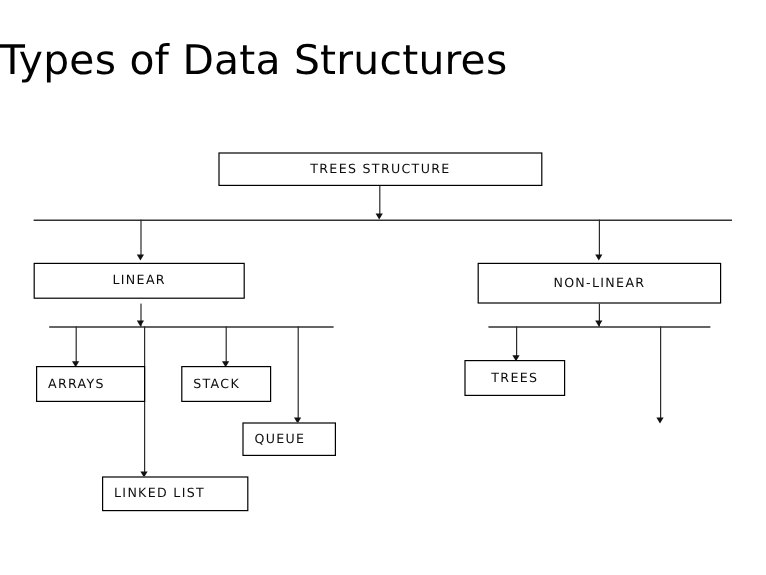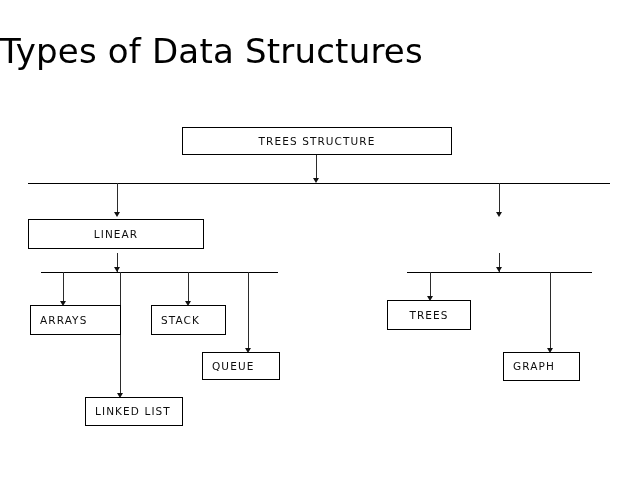--- a/index.html
+++ b/index.html
@@ -94,20 +94,23 @@
   <div class="connector v-line" style="left:117px; top:183px; height:31px;"></div>
   <div class="arrow-head" style="left:114px; top:212px;"></div>
 
   <div class="connector v-line" style="left:499px; top:183px; height:31px;"></div>
   <div class="arrow-head" style="left:496px; top:212px;"></div>
 
   <div class="node-box center" style="left:28px; top:219px; width:176px; height:30px;">
     <span class="node-label">LINEAR</span>
   </div>
 
+  <div class="node-box center" style="left:398px; top:219px; width:203px; height:34px;">
+    <span class="node-label">NON-LINEAR</span>
+  </div>
 
   <div class="connector v-line" style="left:117px; top:253px; height:19px;"></div>
   <div class="arrow-head" style="left:114px; top:267px;"></div>
 
   <div class="connector h-line" style="left:41px; top:272px; width:237px;"></div>
 
   <div class="connector v-line" style="left:63px; top:272px; height:31px;"></div>
   <div class="arrow-head" style="left:60px; top:301px;"></div>
 
   <div class="connector v-line" style="left:188px; top:272px; height:31px;"></div>
@@ -124,36 +127,33 @@
   </div>
 
   <div class="node-box leftpad" style="left:151px; top:305px; width:75px; height:30px;">
     <span class="node-label">STACK</span>
   </div>
 
   <div class="node-box leftpad" style="left:202px; top:352px; width:78px; height:28px;">
     <span class="node-label">QUEUE</span>
   </div>
 
-  <div class="node-box leftpad" style="left:85px; top:397px; width:98px; height:29px;align-items:center;">
+  <div class="node-box leftpad" style="left:85px; top:397px; width:122px; height:29px;align-items:center;">
     <span class="node-label">LINKED LIST</span>
   </div>
 
   <div class="connector v-line" style="left:499px; top:253px; height:19px;"></div>
   <div class="arrow-head" style="left:496px; top:267px;"></div>
 
   <div class="connector h-line" style="left:407px; top:272px; width:185px;"></div>
 
   <div class="connector v-line" style="left:430px; top:272px; height:27px;"></div>
   <div class="arrow-head" style="left:427px; top:296px;"></div>
 
   <div class="connector v-line" style="left:550px; top:272px; height:78px;"></div>
   <div class="arrow-head" style="left:547px; top:348px;"></div>
 
   <div class="node-box center" style="left:387px; top:300px; width:84px; height:30px;">
     <span class="node-label">TREES</span>
   </div>
 
-  <div class="node-box leftpad" style="left:503px; top:352px; width:77px; height:29px;">
-    <span class="node-label">GRAPH</span>
-  </div>
 
 </div>
 
 </body></html>

